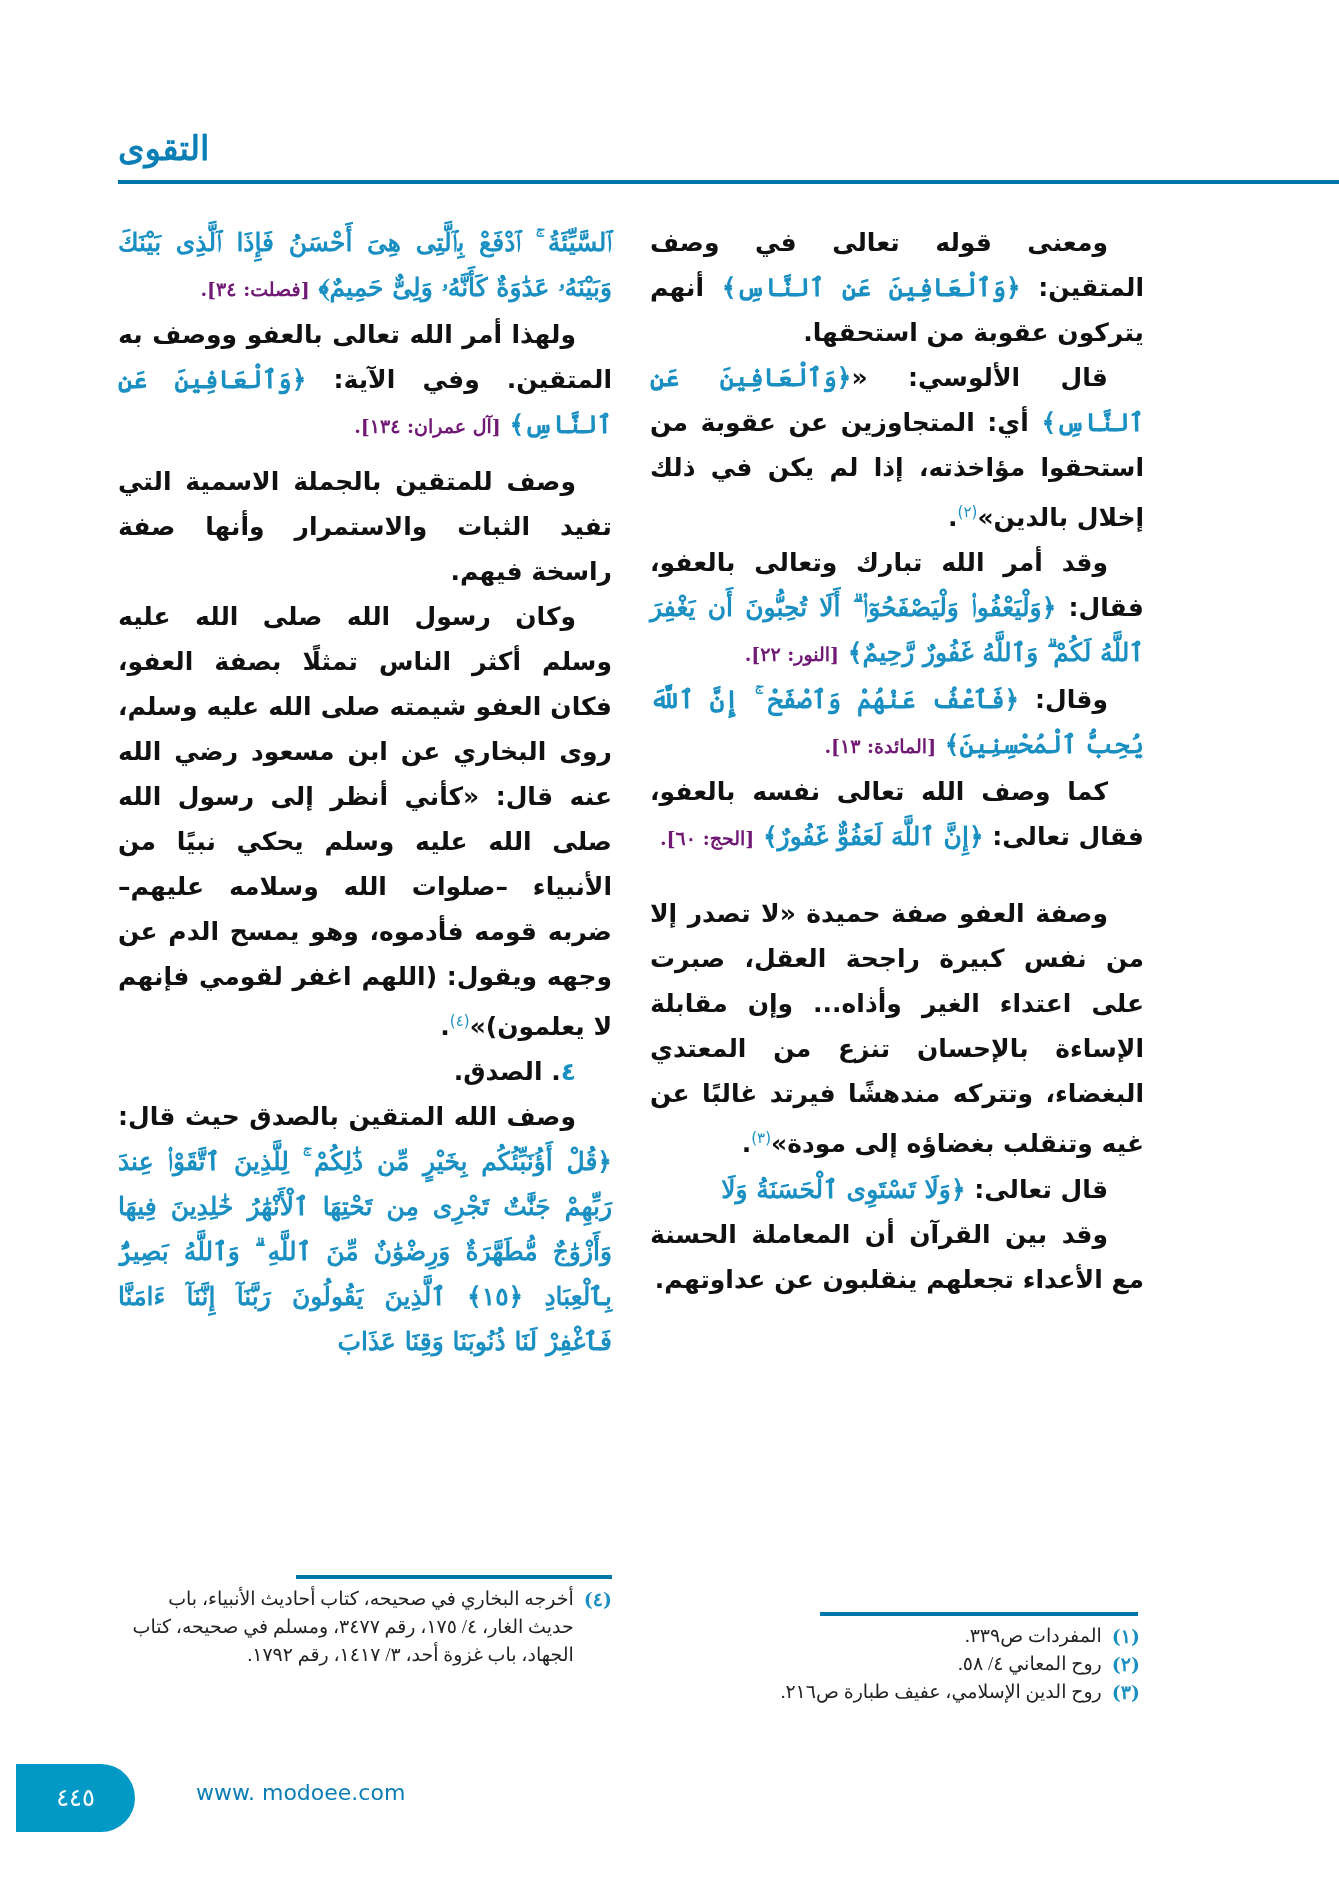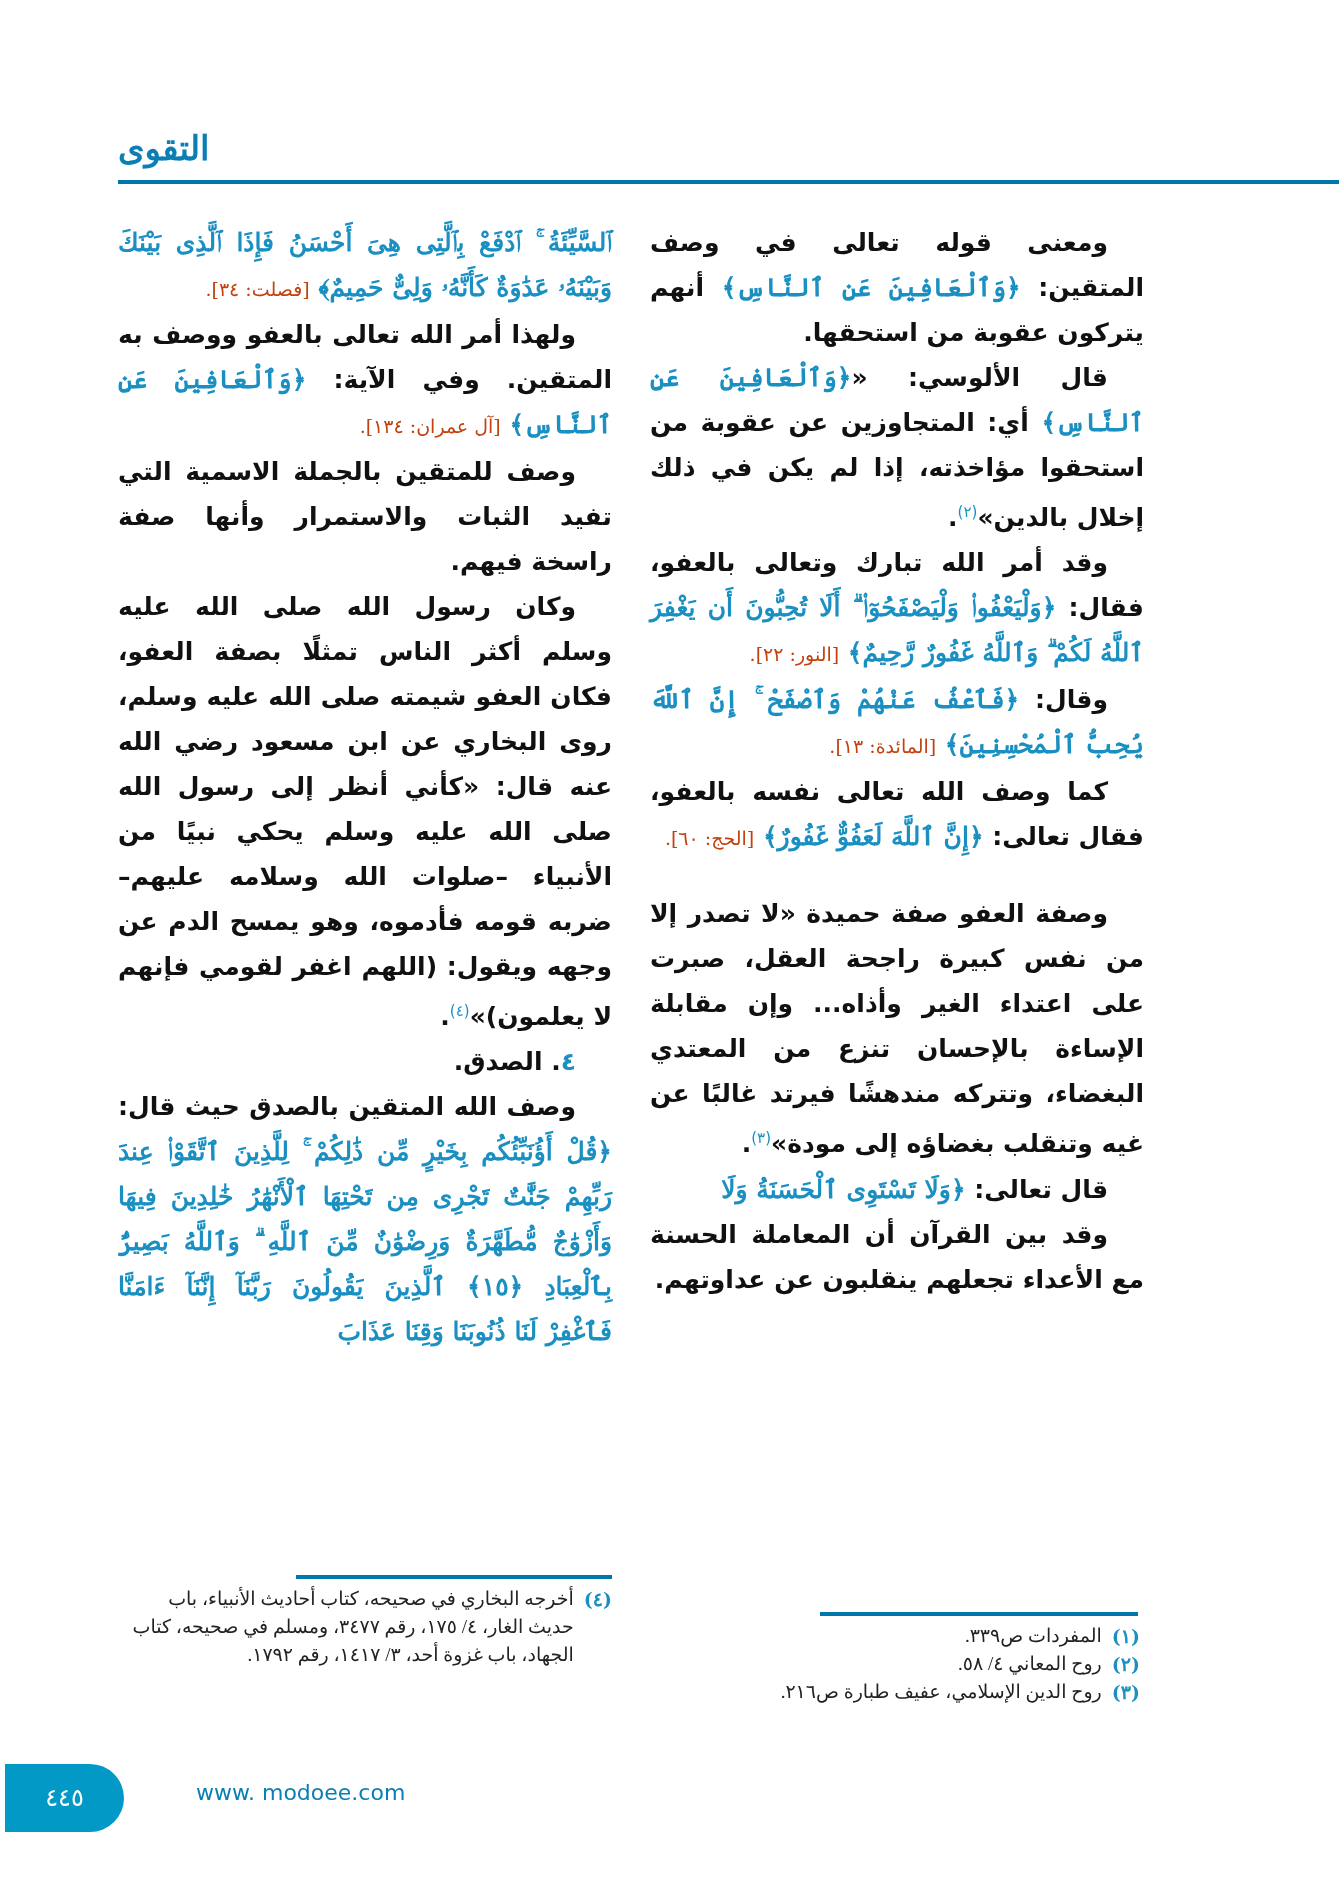--- a/index.html
+++ b/index.html
@@ -22,39 +22,39 @@
     }
     .col-right { left: 650px; }
     .col-left { left: 118px; }
     .para {
       font-size: 25px; font-weight: bold; line-height: 45px; margin: 0;
     }
     .para.indent { text-indent: 36px; }
     .quran {
       color: #1a8fc2; font-family: "DejaVu Serif", serif; font-weight: bold;
     }
-    .ref { font-weight: normal; font-family: "DejaVu Serif", serif; font-size: 19px; color: #c2410c; }
+    .ref { font-weight: bold; font-family: "DejaVu Serif", serif; font-size: 19px; color: #701a75; }
     .sup { color: #1a8fc2; font-weight: normal; font-size: 15px; vertical-align: super; }
     .heading-num { color: #1a8fc2; }
     .fn-rule {
       position: absolute; height: 4px; background: #0077aa;
     }
     .fn-rule-right { left: 820px; top: 1612px; width: 318px; }
     .fn-rule-left { left: 296px; top: 1575px; width: 316px; }
     .footnotes {
       position: absolute; direction: rtl; font-family: "DejaVu Serif", serif;
       font-size: 19px; line-height: 28px; color: #222; text-align: right;
     }
     .footnotes-right { left: 650px; top: 1622px; width: 490px; }
     .footnotes-left { left: 130px; top: 1585px; width: 482px; }
     .fn-item { display: flex; gap: 10px; }
     .fn-num { color: #1a8fc2; font-weight: bold; white-space: nowrap; }
     .fn-text { flex: 1; font-family: Liberation Serif, serif; }
     .page-badge {
-      position: absolute; left: 5px; top: 1764px; width: 119px; height: 68px;
+      position: absolute; left: 16px; top: 1764px; width: 119px; height: 68px;
       background: #0399c6; border-radius: 0 34px 34px 0;
       color: #fff; font-size: 24px; display: flex; align-items: center;
       justify-content: center; font-family: "DejaVu Sans", sans-serif;
     }
     .site-url {
       position: absolute; left: 156px; top: 1780px;
       font-family: "DejaVu Sans", sans-serif; font-size: 22px; color: #0b7fb5; margin-left: 40px;
     }
   </style>
 </head>
@@ -119,21 +119,21 @@
 <div class="col col-left">
   <p class="para">
     <span class="quran">ٱلسَّيِّئَةُ ۚ ٱدْفَعْ بِٱلَّتِى هِىَ أَحْسَنُ فَإِذَا ٱلَّذِى بَيْنَكَ وَبَيْنَهُۥ عَدَٰوَةٌ كَأَنَّهُۥ وَلِىٌّ حَمِيمٌ﴾</span>
     <span class="ref">[فصلت: ٣٤].</span>
   </p>
   <p class="para indent">
     <span>ولهذا أمر الله تعالى بالعفو ووصف به المتقين. وفي الآية:</span>
     <span class="quran">﴿وَٱلْعَافِينَ عَنِ ٱلنَّاسِ﴾</span>
     <span class="ref">[آل عمران: ١٣٤].</span>
   </p>
-  <p class="para indent" style="">
+  <p class="para indent" style="margin-top:10px;">
     <span>وصف للمتقين بالجملة الاسمية التي تفيد الثبات والاستمرار وأنها صفة راسخة فيهم.</span>
   </p>
   <p class="para indent">
     <span>وكان رسول الله صلى الله عليه وسلم أكثر الناس تمثلًا بصفة العفو، فكان العفو شيمته صلى الله عليه وسلم، روى البخاري عن ابن مسعود رضي الله عنه قال: «كأني أنظر إلى رسول الله صلى الله عليه وسلم يحكي نبيًا من الأنبياء –صلوات الله وسلامه عليهم– ضربه قومه فأدموه، وهو يمسح الدم عن وجهه ويقول: (اللهم اغفر لقومي فإنهم لا يعلمون)»</span><span class="sup">(٤)</span><span>.</span>
   </p>
   <p class="para indent">
     <span class="heading-num">٤</span><span>. الصدق.</span>
   </p>
   <p class="para indent">
     <span>وصف الله المتقين بالصدق حيث قال:</span>

